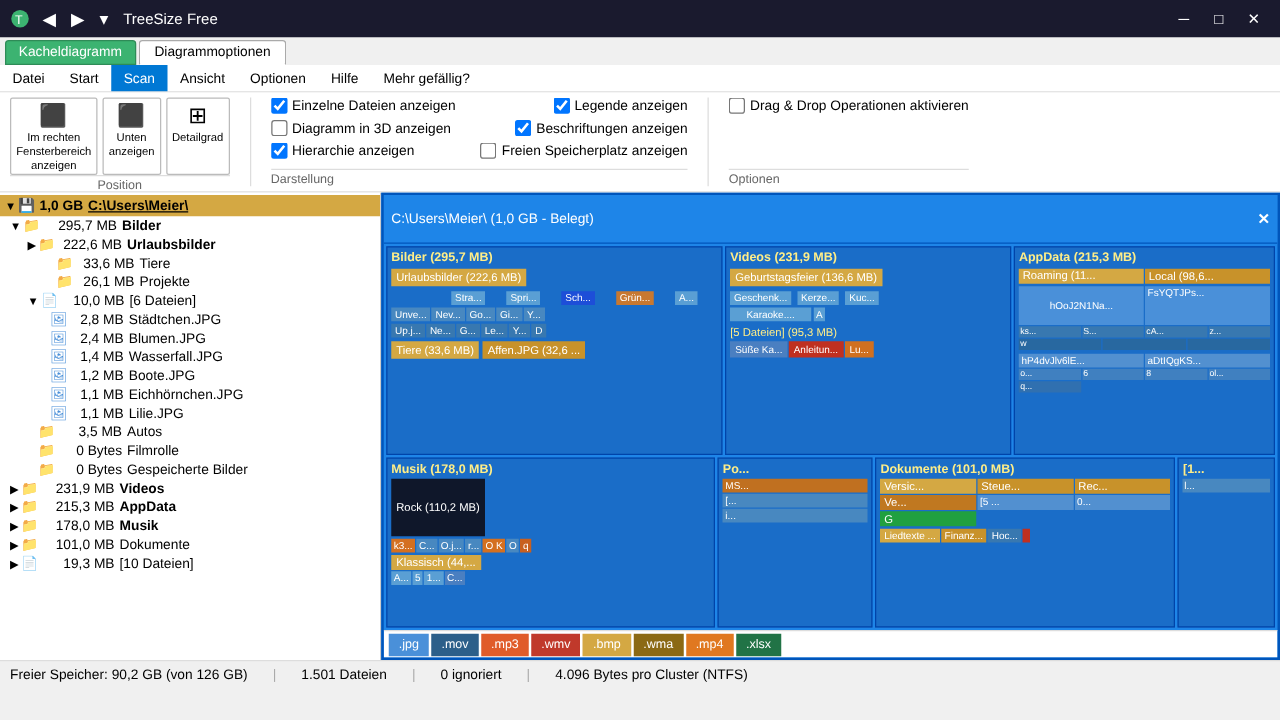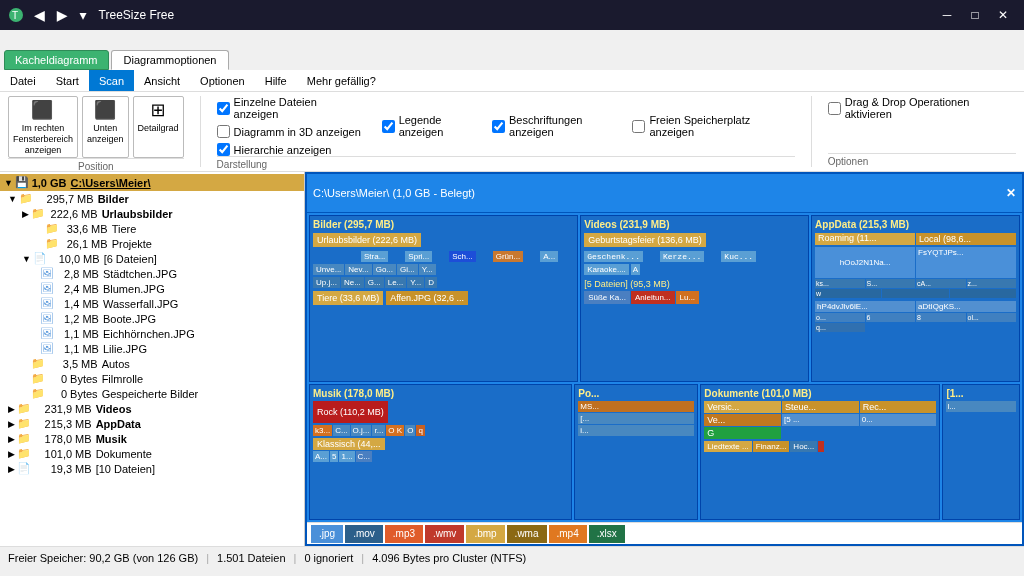--- a/index.html
+++ b/index.html
@@ -8,21 +8,21 @@
     
     .titlebar { background: #1a1a2e; height: 30px; display: flex; align-items: center; padding: 0 8px; color: white; }
     .titlebar-icon { width: 16px; height: 16px; margin-right: 6px; }
     .titlebar-nav { display: flex; gap: 4px; margin-right: 8px; }
     .titlebar-btn { color: white; background: none; border: none; cursor: pointer; font-size: 14px; padding: 0 4px; }
     .titlebar-title { flex: 1; font-size: 12px; }
     .titlebar-controls { display: flex; gap: 2px; }
     .title-ctrl-btn { width: 26px; height: 20px; background: none; border: none; color: white; cursor: pointer; font-size: 12px; display: flex; align-items: center; justify-content: center; }
 
     
-    .tabs-row { display: flex; background: #f0f0f0; height: 40px; align-items: flex-end; padding-left: 4px; }
+    .tabs-row { display: flex; background: #f0f0f0; height: 22px; align-items: flex-end; padding-left: 4px; }
     .tab { padding: 3px 12px; border: 1px solid #aaa; border-bottom: none; background: #e0e0e0; cursor: pointer; font-size: 11px; margin-right: 2px; border-radius: 3px 3px 0 0; }
     .tab.active { background: #ffffff; border-bottom: 1px solid white; z-index: 1; }
     .tab-kachel { background: #3cb371; color: white; border: 1px solid #2e8b57; font-size: 11px; padding: 3px 10px; border-radius: 3px 3px 0 0; }
 
     
     .menubar { background: white; height: 22px; display: flex; align-items: center; border-bottom: 1px solid #ddd; }
     .menu-item { padding: 2px 10px; cursor: pointer; font-size: 11px; height: 100%; display: flex; align-items: center; }
     .menu-scan { background: #0078d4; color: white; }
 
     
@@ -40,21 +40,21 @@
     .legend-jpg { background: #4a90d9; color: white; }
     .legend-mov { background: #2c5f8a; color: white; }
     .legend-mp3 { background: #e05c2a; color: white; }
     .legend-wmv { background: #c0392b; color: white; }
     .legend-bmp { background: #d4a843; color: white; }
     .legend-wma { background: #8b6914; color: white; }
     .legend-mp4 { background: #e07820; color: white; }
     .legend-xlsx { background: #217346; color: white; }
 
     
-    .statusbar { height: 22px; background: #f0f0f0; border-top: 1px solid #ddd; display: flex; align-items: center; padding: 0 8px; font-size: 11px; gap: 8px; }
+    .statusbar { height: 22px; background: #f0f0f0; border-top: 1px solid #ddd; display: flex; align-items: center; padding: 0 8px; font-size: 11px; gap: 20px; }
     .status-sep { color: #aaa; }
 
     
     .content-area { display: flex; flex: 1; overflow: hidden; }
   </style>
 </head>
 <body>
 
 <div class="titlebar">
   <div class="titlebar-icon">
@@ -140,21 +140,21 @@
         </label>
         <label style="display:flex; align-items:center; gap:4px; font-size:11px; cursor:pointer;">
           <input type="checkbox" style=""> 
             <span>Diagramm in 3D anzeigen</span>
         </label>
         <label style="display:flex; align-items:center; gap:4px; font-size:11px; cursor:pointer;">
           <input type="checkbox" checked="" style=""> 
             <span>Hierarchie anzeigen</span>
         </label>
       </div>
-      <div style="display:flex; flex-direction:row; gap:5px;">
+      <div style="display:flex; flex-direction:column; gap:5px;align-items:flex-end;">
         <label style="display:flex; align-items:center; gap:4px; font-size:11px; cursor:pointer;">
           <input type="checkbox" checked="" style=""> 
             <span>Legende anzeigen</span>
         </label>
         <label style="display:flex; align-items:center; gap:4px; font-size:11px; cursor:pointer;">
           <input type="checkbox" checked="" style=""> 
             <span>Beschriftungen anzeigen</span>
         </label>
         <label style="display:flex; align-items:center; gap:4px; font-size:11px; cursor:pointer;">
           <input type="checkbox" style=""> 
@@ -346,27 +346,27 @@
           <span style="background:#3878b0; color:white; font-size:8px; padding:1px 3px;">Y...</span>
           <span style="background:#3878b0; color:white; font-size:8px; padding:1px 3px;">D</span>
         </div>
         <div style="background:#d4a843; color:white; font-size:9px; padding:2px 4px; margin-top:3px; display:inline-block;">Tiere (33,6 MB)</div>
         <div style="background:#c8922a; color:white; font-size:9px; padding:2px 4px; margin-top:2px; display:inline-block;">Affen.JPG (32,6 ...</div>
       </div>
 
       <div style="flex:1.1; background:#1a6dc8; border:1px solid #0044aa; padding:3px; overflow:hidden; cursor:pointer;">
         <div style="color:#ffee88; font-size:10px; font-weight:bold; margin-bottom:3px;">Videos (231,9 MB)</div>
         <div style="background:#d4a843; color:white; font-size:9px; padding:2px 4px; margin-bottom:2px; display:inline-block;">Geburtstagsfeier (136,6 MB)</div>
-        <div style="display:flex; flex-wrap:wrap; gap:17px; margin-top:2px;font-family:Liberation Mono, monospace;">
+        <div style="display:flex; flex-wrap:wrap; gap:5px; margin-top:2px;">
           <span style="background:#5a9fd4; color:white; font-size:8px; padding:1px 3px;">Geschenk...</span>
           <span style="background:#5a9fd4; color:white; font-size:8px; padding:1px 3px;">Kerze...</span>
           <span style="background:#5a9fd4; color:white; font-size:8px; padding:1px 3px;">Kuc...</span>
         </div>
         <div style="display:flex; gap:2px; margin-top:2px;">
-          <span style="background:#5a9fd4; color:white; font-size:8px; padding:1px 3px;">Karaoke....</span>
+          <span style="background:#5a9fd4; color:white; font-size:8px; padding:1px 13px;">Karaoke....</span>
           <span style="background:#5a9fd4; color:white; font-size:8px; padding:1px 2px;">A</span>
         </div>
         <div style="color:#ffee88; font-size:9px; margin-top:4px;">[5 Dateien] (95,3 MB)</div>
         <div style="display:flex; flex-wrap:wrap; gap:1px; margin-top:2px;">
           <span style="background:#4a7fc1; color:white; font-size:8px; padding:2px 4px;">Süße Ka...</span>
           <span style="background:#c03020; color:white; font-size:8px; padding:2px 4px;">Anleitun...</span>
           <span style="background:#d07020; color:white; font-size:8px; padding:2px 4px;">Lu...</span>
         </div>
       </div>
 
@@ -402,21 +402,21 @@
           <span style="background:#4080c0; color:white; font-size:7px; padding:1px;">ol...</span>
           <span style="background:#3070b0; color:white; font-size:7px; padding:1px;">q...</span>
         </div>
       </div>
     </div>
 
     <div style="display:flex; flex:0.9; gap:2px; padding:1px 2px 2px 2px; overflow:hidden;">
 
       <div style="flex:1.1; background:#1a6dc8; border:1px solid #0044aa; padding:3px; overflow:hidden; cursor:pointer;">
         <div style="color:#ffee88; font-size:10px; font-weight:bold; margin-bottom:2px;">Musik (178,0 MB)</div>
-        <div style="background:#b91c1c; color:white; font-size:9px; padding:6px 4px; display:inline-block; margin-bottom:2px;">Rock (110,2 MB)</div>
+        <div style="background:#0f172a; color:white; font-size:9px; padding:18px 4px; display:inline-block; margin-bottom:2px;">Rock (110,2 MB)</div>
         <div style="display:flex; flex-wrap:wrap; gap:1px;">
           <span style="background:#d47020; color:white; font-size:8px; padding:1px 2px;">k3...</span>
           <span style="background:#4888c0; color:white; font-size:8px; padding:1px 2px;">C...</span>
           <span style="background:#4888c0; color:white; font-size:8px; padding:1px 2px;">O.j...</span>
           <span style="background:#4888c0; color:white; font-size:8px; padding:1px 2px;">r...</span>
           <span style="background:#d47020; color:white; font-size:8px; padding:1px 2px;">O K</span>
           <span style="background:#4888c0; color:white; font-size:8px; padding:1px 2px;">O</span>
           <span style="background:#c86020; color:white; font-size:8px; padding:1px 2px;">q</span>
         </div>
         <div style="background:#d4a843; color:white; font-size:9px; padding:1px 4px; display:inline-block; margin-top:2px;">Klassisch (44,...</div>

